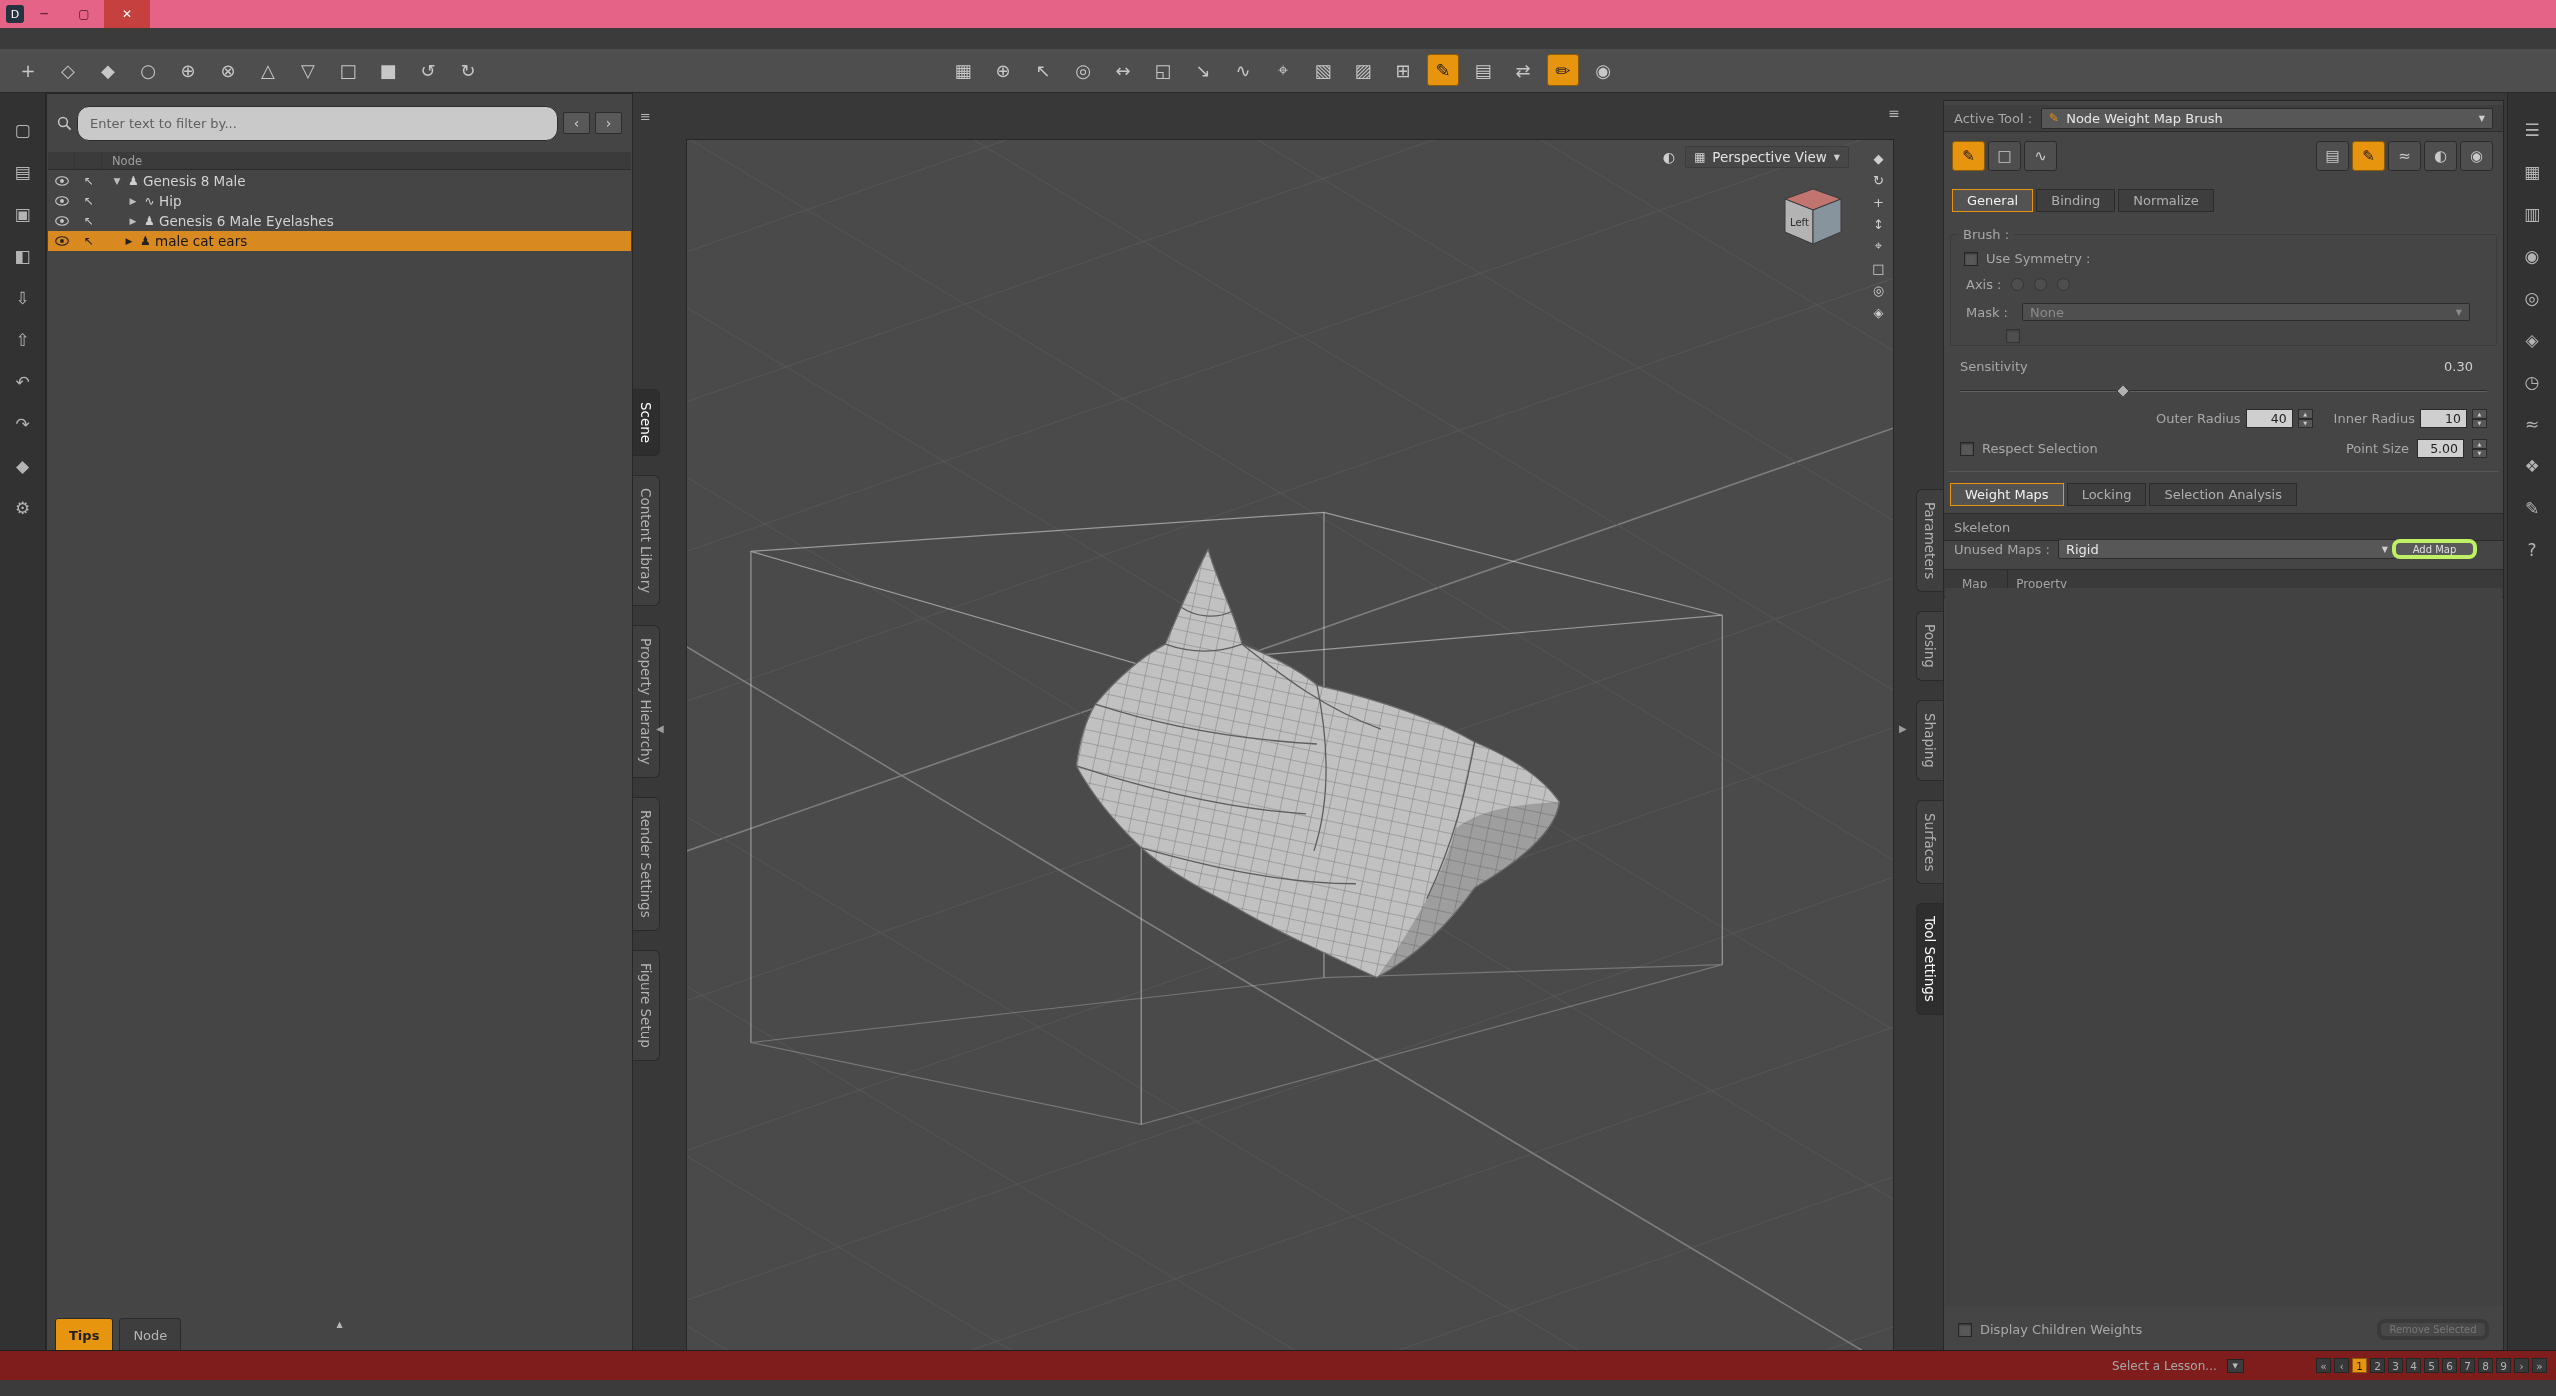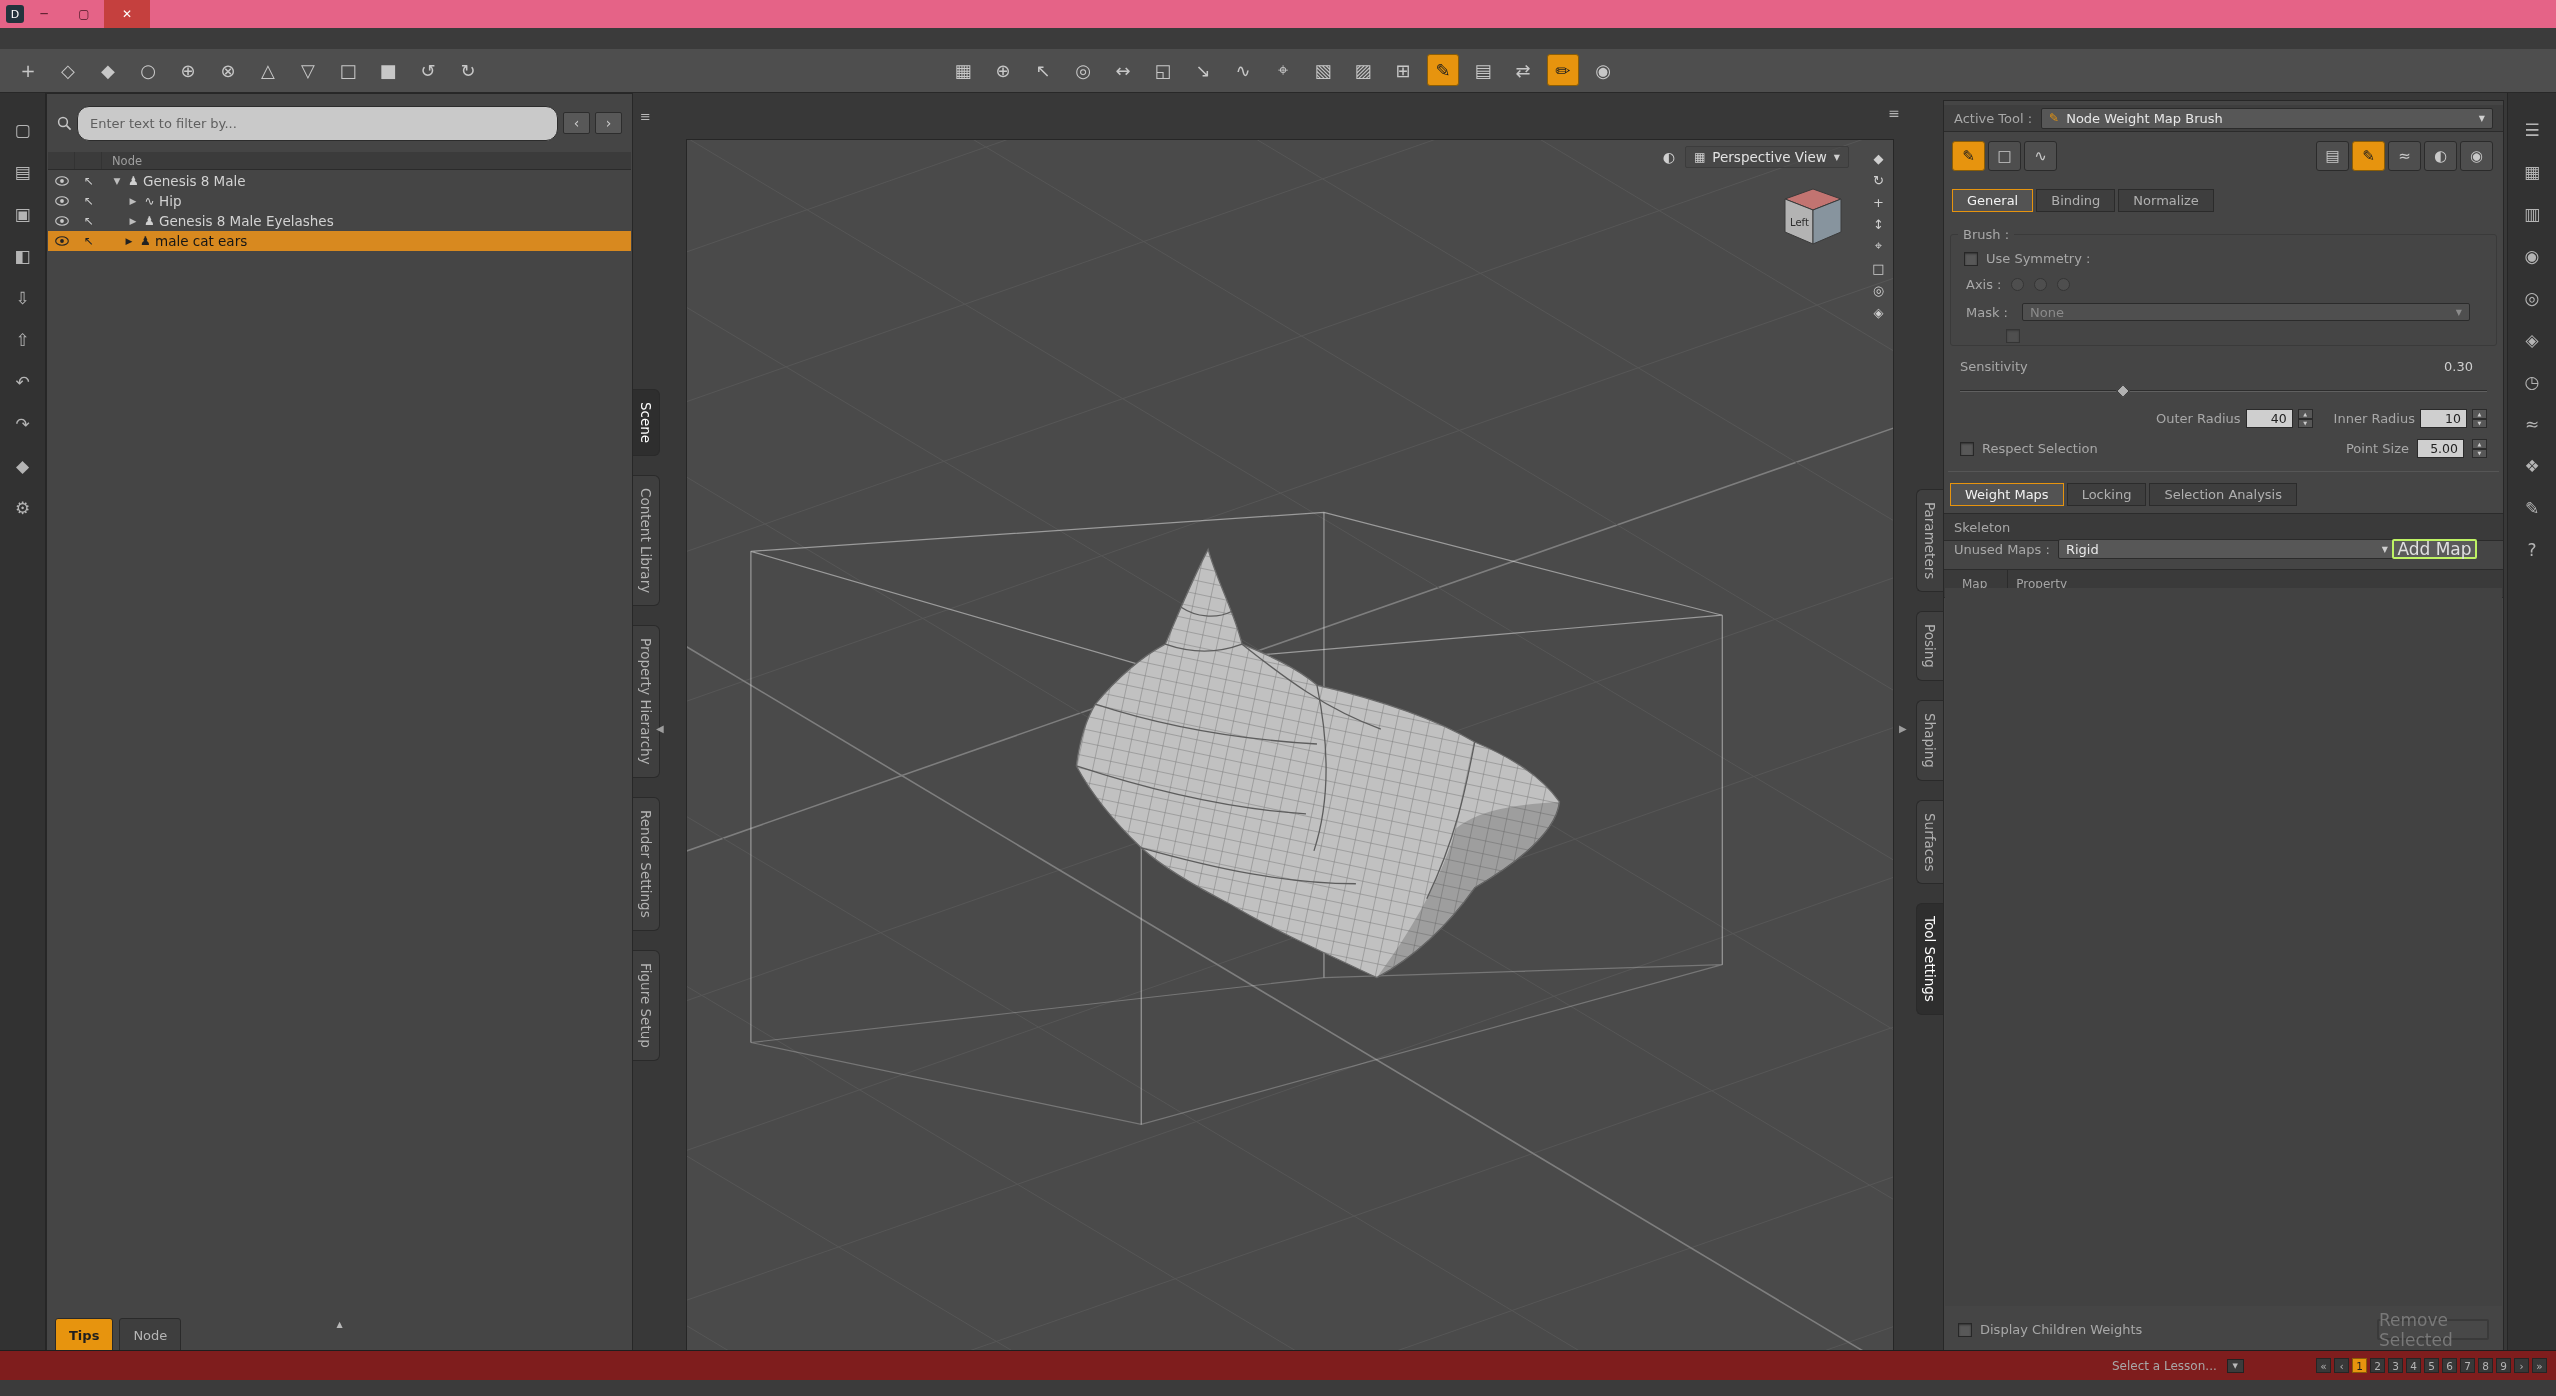--- a/index.html
+++ b/index.html
@@ -153,22 +153,22 @@
   .step{flex:1;background:#575757;border:1px solid #2b2b2b;font-size:5px;color:#ccc;
         display:flex;align-items:center;justify-content:center}
   .lbl-gap{margin-left:16px}
   .rp-divider{position:absolute;top:370px;left:4px;right:4px;height:1px;background:#343434;border-bottom:1px solid #565656}
   .rp-tabs.t-maps{top:382px;left:6px}
   .section-strip{position:absolute;left:0;right:0;background:#3a3a3a;border-top:1px solid #2b2b2b;
                  border-bottom:1px solid #2b2b2b;color:#a8a8a8;display:flex;align-items:center;padding-left:10px}
   .strip-skeleton{top:412px;height:28px}
   .row-unused{top:438px;padding-left:10px;gap:8px}
   .dd-rigid{width:338px;height:20px}
-  .btn{background:#5a5a5a;border:2px solid #bef264;color:#e0e0e0;display:flex;align-items:center;
-       justify-content:center;border-radius:2px;font-size:17px}
+  .btn{background:#5a5a5a;border:4px solid #bef264;color:#e0e0e0;display:flex;align-items:center;
+       justify-content:center;border-radius:8px;font-size:10px}
   .btn-addmap{position:absolute;right:26px;width:85px;height:20px}
   .rp-cols{top:468px;height:29px;background:#3a3a3a;border-top:1px solid #2b2b2b;border-bottom:1px solid #2b2b2b;
            color:#a5a5a5;font-size:12px;padding-left:18px;gap:0}
   .col-div{width:1px;height:100%;background:#2b2b2b;margin:0 8px 0 20px}
   .list-area{position:absolute;left:1px;right:1px;top:487px;bottom:46px;background:#424242}
   .row-bottom{bottom:12px;top:auto;justify-content:space-between;padding:0 14px}
   .cluster{display:flex;align-items:center;gap:8px}
   .btn.disabled{background:#484848;color:#787878;border-color:#3a3a3a}
   .btn-remove{width:112px;height:21px}
 
@@ -294,21 +294,21 @@
           <div class="tree-row" style="--indent: 16px;">
             <span class="t-eye">
               <svg width="14" height="10" viewBox="0 0 14 10">
                 <ellipse cx="7" cy="5" rx="6.3" ry="4.3" fill="none" stroke="currentColor" stroke-width="1.1"></ellipse>
                 <circle cx="7" cy="5" r="1.9" fill="currentColor"></circle>
               </svg>
             </span>
             <span class="t-cur">↖</span>
             <span class="t-exp">▶</span>
             <span class="t-ico">♟</span>
-            <span class="t-label">Genesis 8 Male Eyelashes</span>
+            <span class="t-label">Genesis 6 Male Eyelashes</span>
           </div>
           <div class="tree-row selected" style="--indent: 12px;">
             <span class="t-eye">
               <svg width="14" height="10" viewBox="0 0 14 10">
                 <ellipse cx="7" cy="5" rx="6.3" ry="4.3" fill="none" stroke="currentColor" stroke-width="1.1"></ellipse>
                 <circle cx="7" cy="5" r="1.9" fill="currentColor"></circle>
               </svg>
             </span>
             <span class="t-cur">↖</span>
             <span class="t-exp">▶</span>

